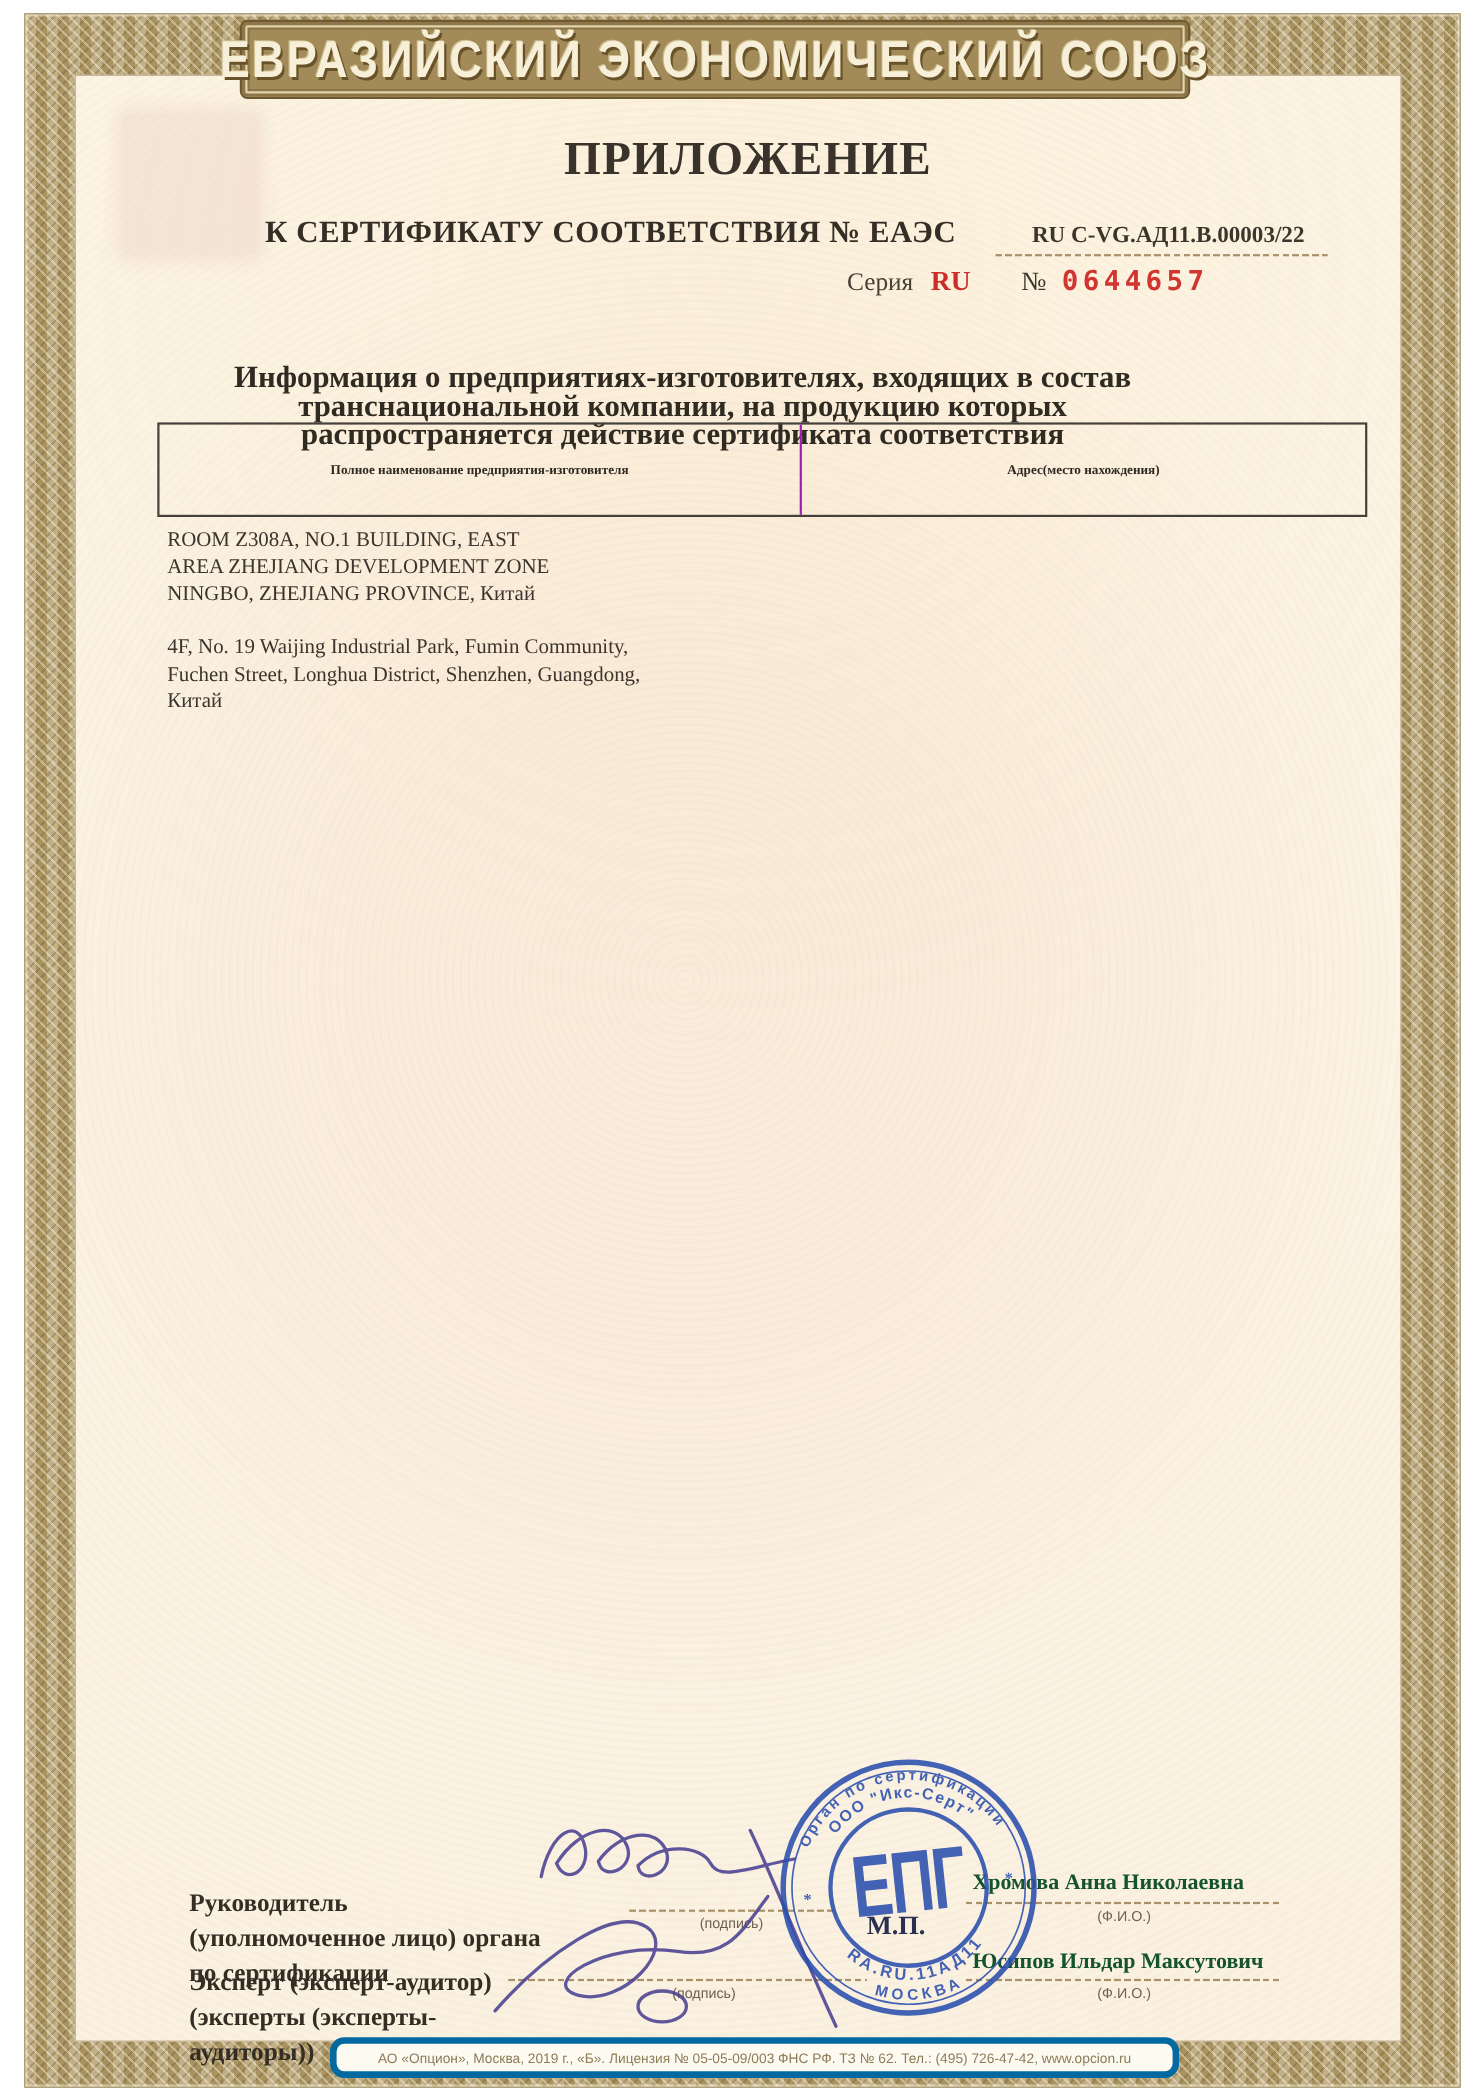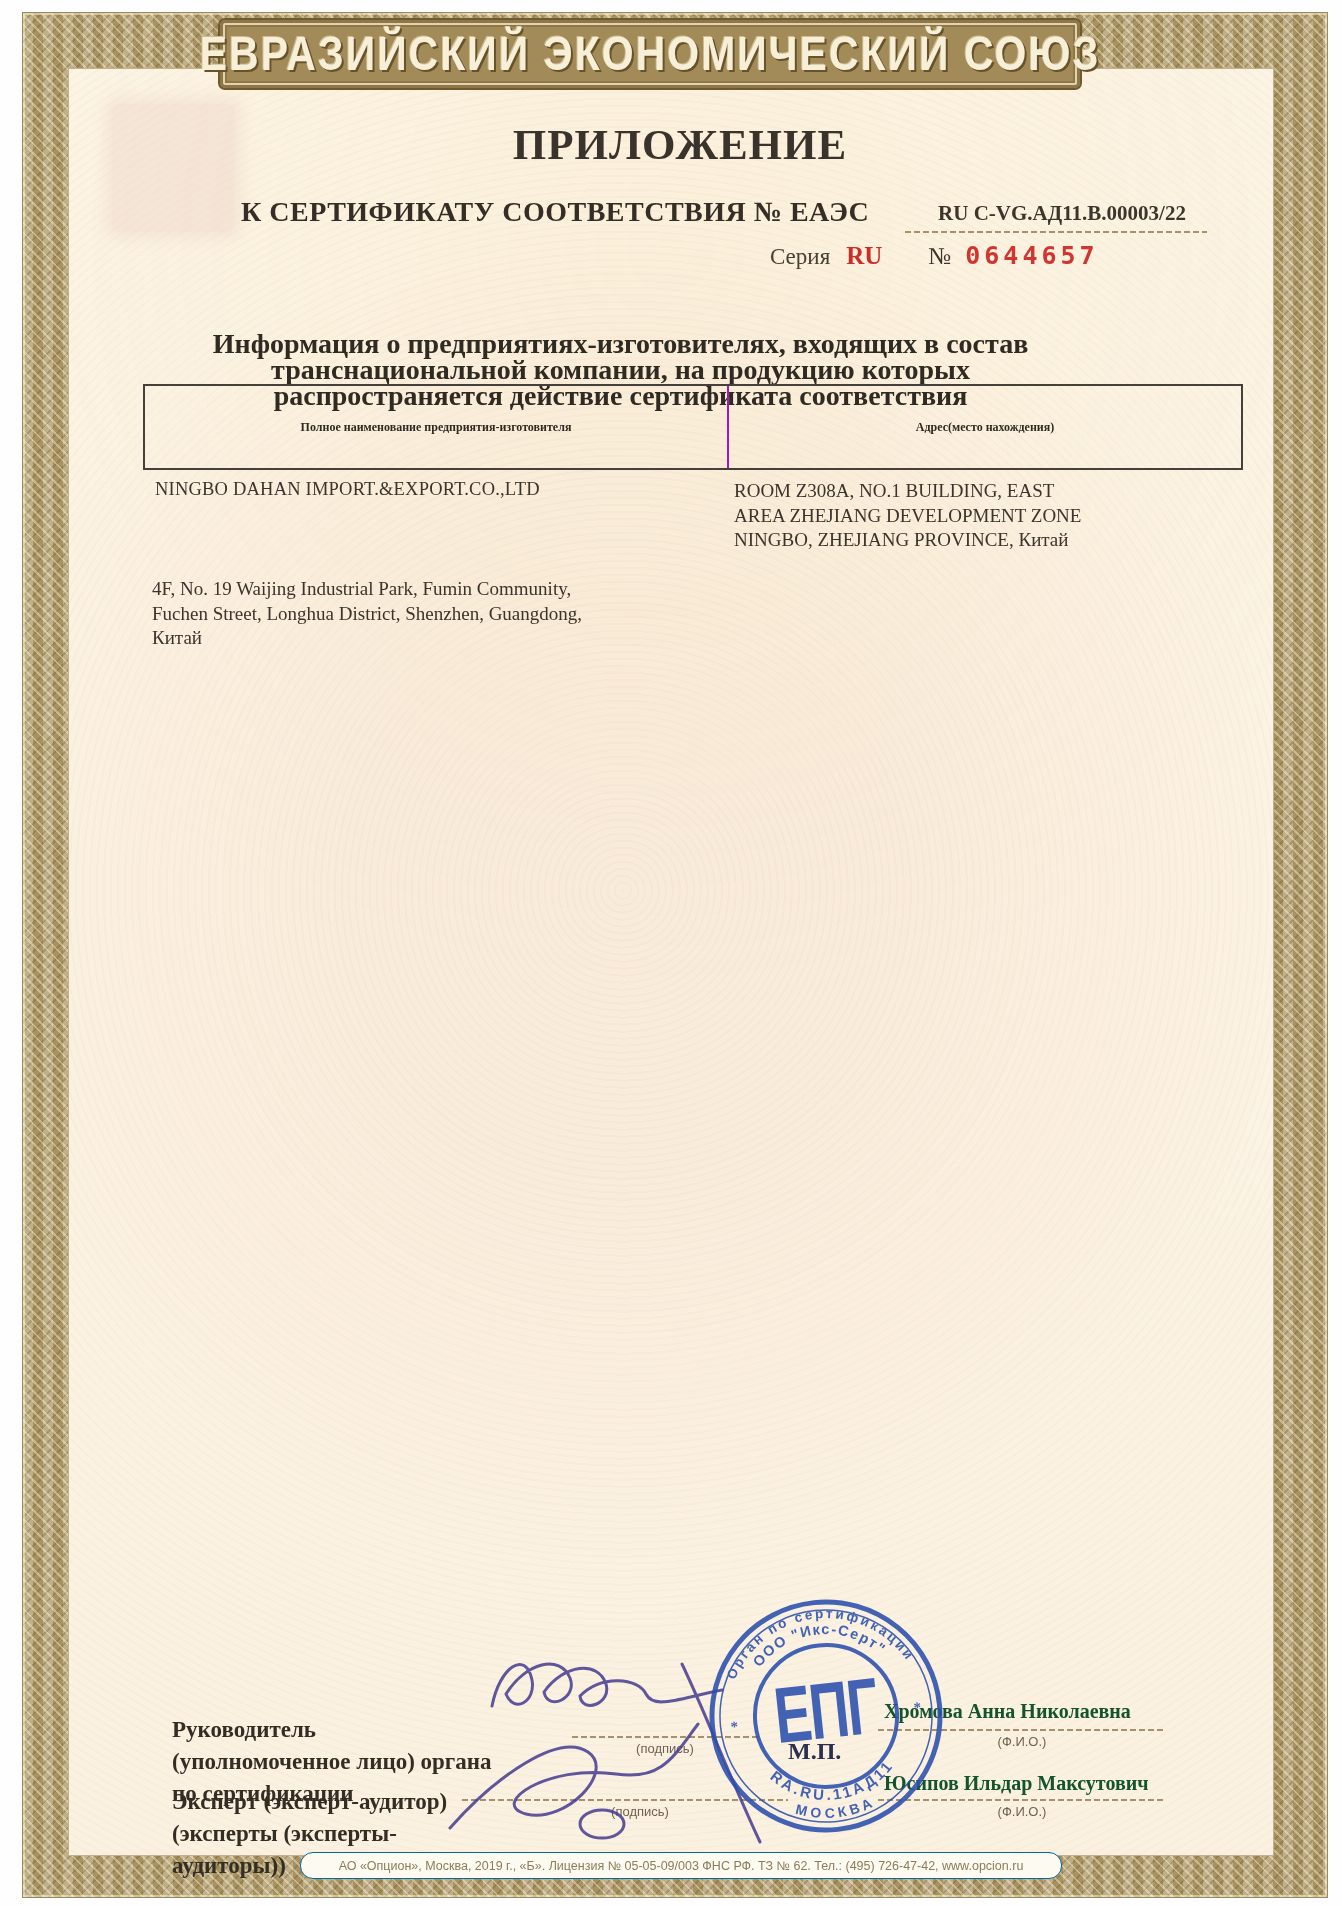--- a/index.html
+++ b/index.html
@@ -88,21 +88,21 @@
   .lab-expert { left:172px; top:1786px; width:334px; }
   .small-caption { position:absolute; font-family:"Liberation Sans", sans-serif;
     font-size:13px; color:#6f6250; text-align:center; }
   .name-line { position:absolute; font-weight:bold; font-size:20px; color:#14532d; white-space:nowrap; }
   .mp { position:absolute; left:788px; top:1738px; font-weight:bold; font-size:24px; color:#2b3050; }
   .ink { position:absolute; left:430px; top:1628px; opacity:.85; }
   .stamp { position:absolute; left:704px; top:1594px; opacity:.88; transform:rotate(-6deg); }
   
   .footer-pill {
     position:absolute; left:300px; top:1852px; width:760px; height:25px;
-    background:#fdfaf1; border:1px solid #0369a1; border-radius:13px;
+    background:#fdfaf1; border:6px solid #0369a1; border-radius:13px;
     display:flex; align-items:center; justify-content:center;
   }
   .footer-text { font-family:"Liberation Sans", sans-serif; font-size:12.5px; color:#8d7c57; white-space:nowrap; }
 </style>
 </head>
 <body>
 
 <div class="page">
 
   <div class="frame"></div>
@@ -128,21 +128,20 @@
   <div class="tbl-head">
     <div class="c1">
       <div class="hd">Полное наименование предприятия-изготовителя</div>
     </div>
     <div class="c2">
       <div class="hd">Адрес(место нахождения)</div>
     </div>
   </div>
 
   <div class="t-row row-0">
-    <div class="name">NINGBO DAHAN IMPORT.&amp;EXPORT.CO.,LTD</div>
     <div class="addr">ROOM Z308A, NO.1 BUILDING, EAST AREA ZHEJIANG DEVELOPMENT ZONE NINGBO, ZHEJIANG PROVINCE, Китай</div>
   </div>
   <div class="t-row row-1">
     <div class="addr">4F, No. 19 Waijing Industrial Park, Fumin Community, Fuchen Street, Longhua District, Shenzhen, Guangdong, Китай</div>
   </div>
 
   <div class="sig-label lab-head">Руководитель (уполномоченное лицо) органа по сертификации</div>
   <div class="sig-label lab-expert">Эксперт (эксперт-аудитор) (эксперты (эксперты-аудиторы))</div>
 
   <div class="dashline" style="left:572px; top:1736px; width:186px;"></div>

